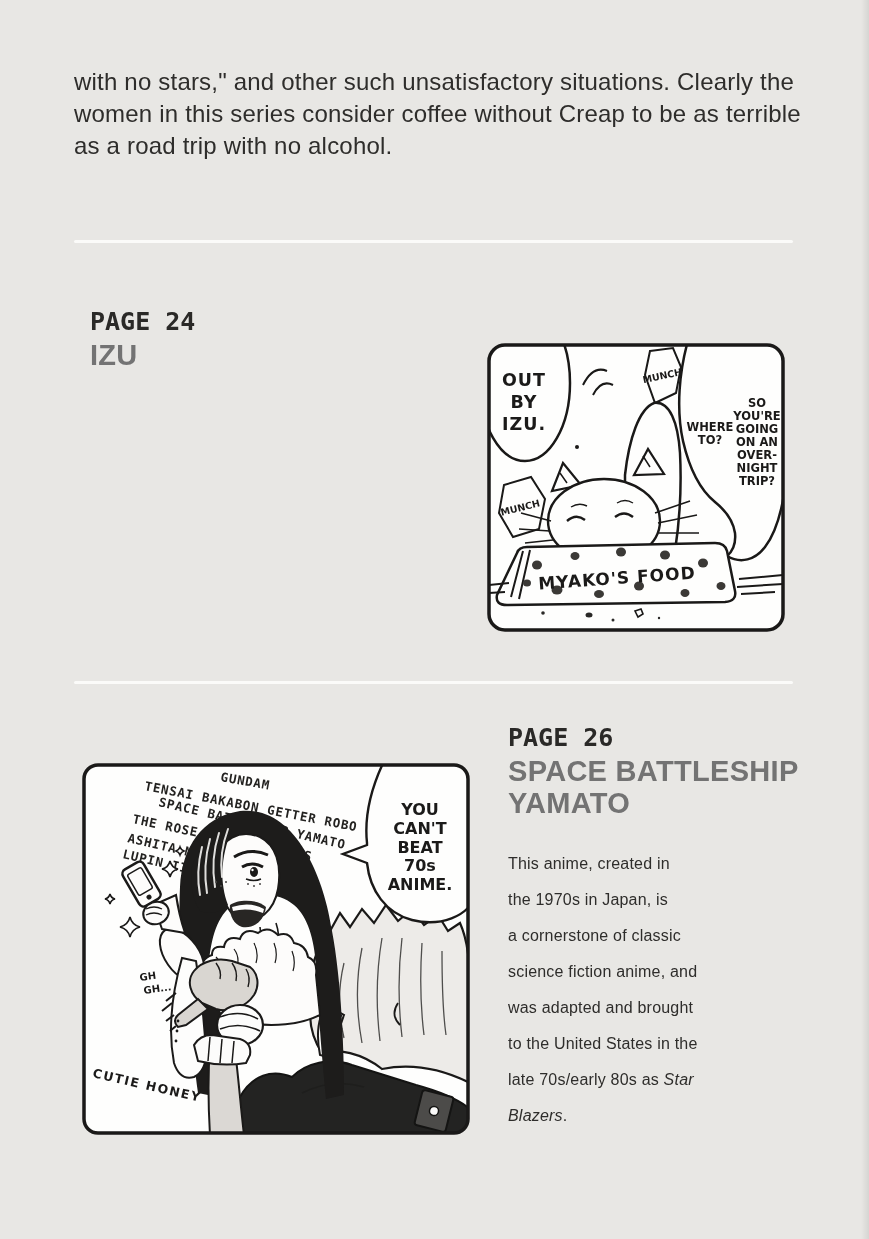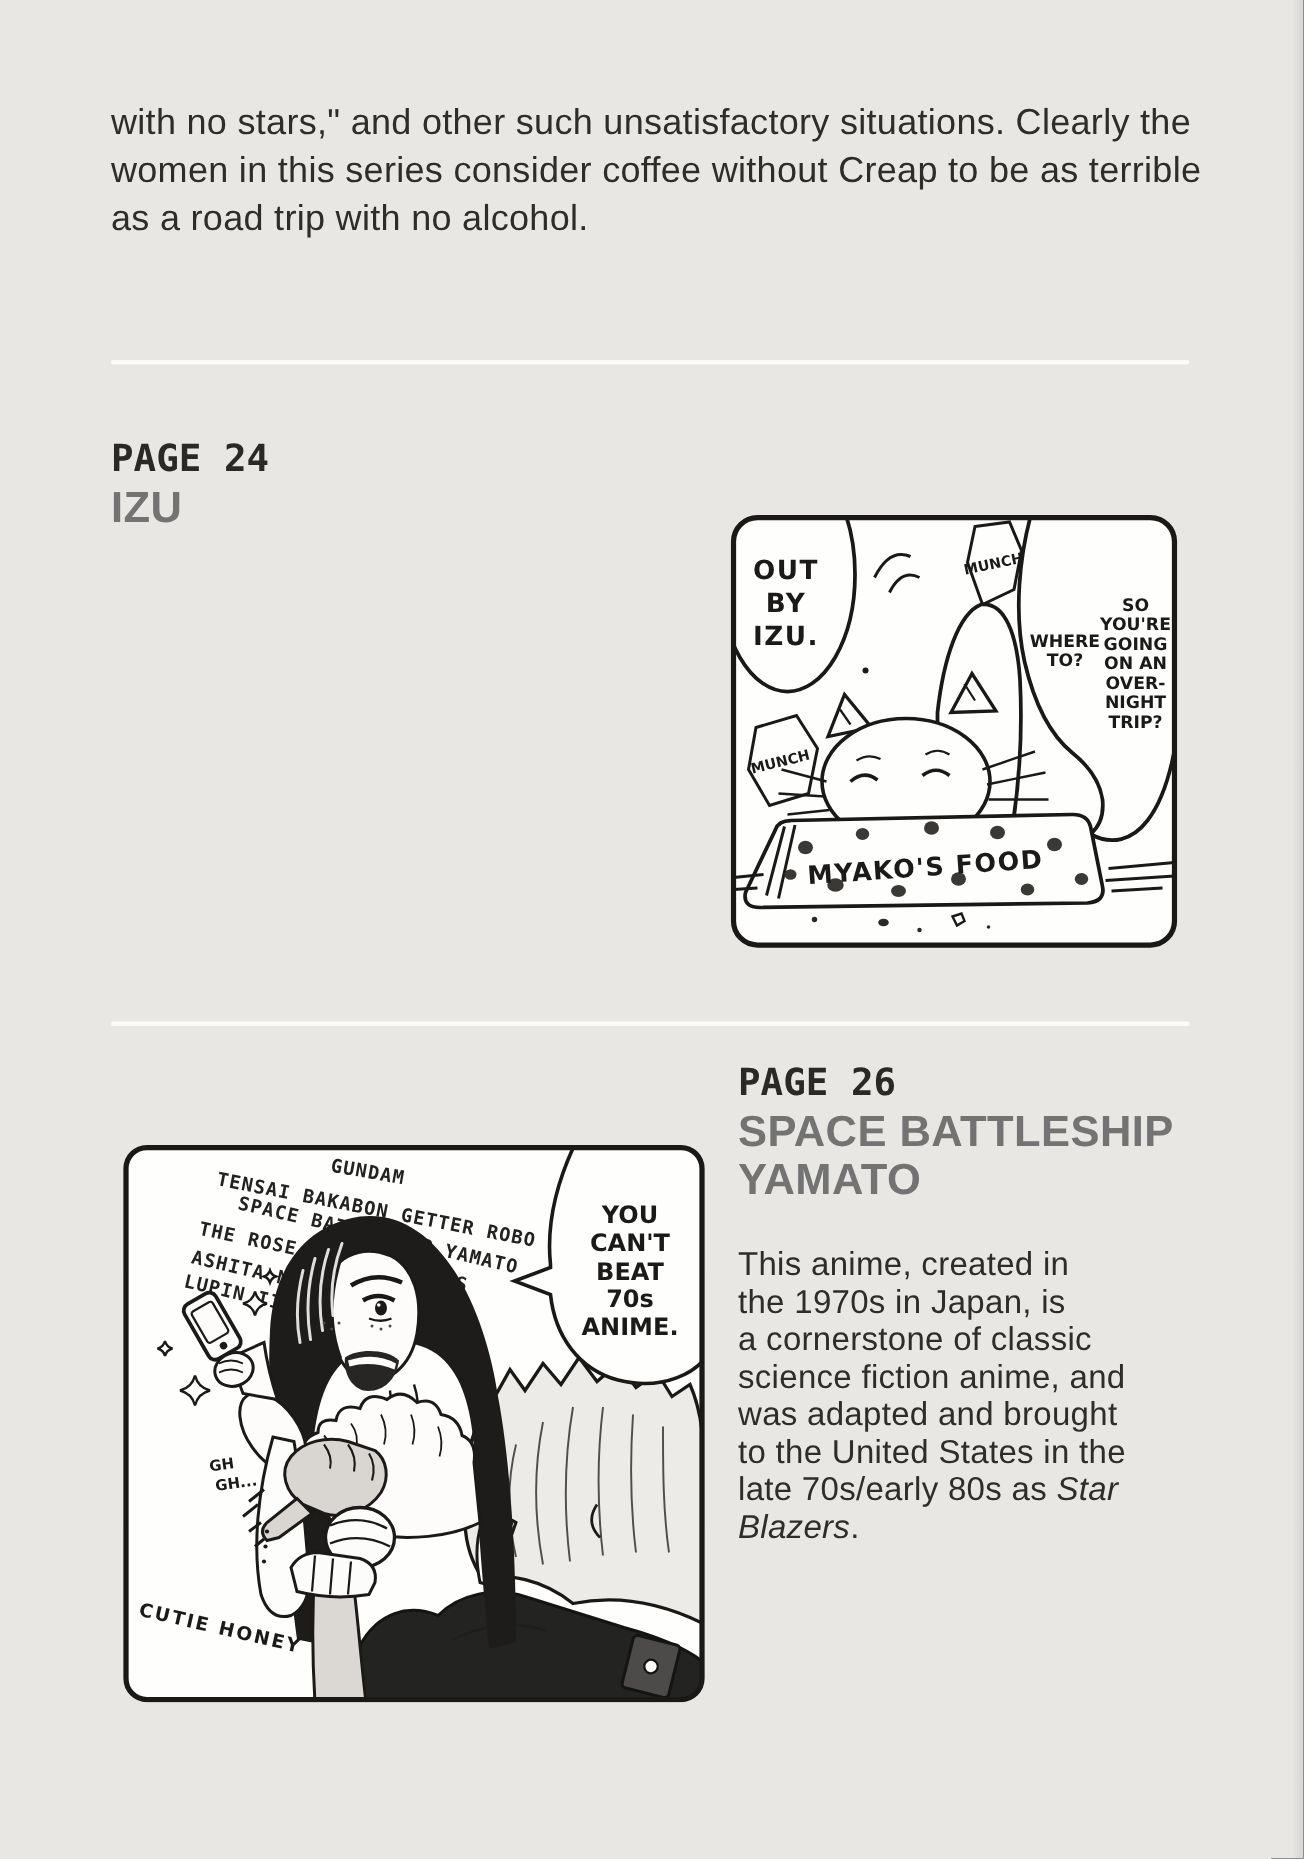--- a/index.html
+++ b/index.html
@@ -5,29 +5,29 @@
   html,body{margin:0;padding:0;background:#4a4a4a;}
   .page{position:relative;width:869px;height:1239px;background:#e8e7e4;overflow:hidden;
         font-family:"Liberation Sans",sans-serif;color:#2e2d2b;}
   .page::after{content:"";position:absolute;right:0;top:0;width:8px;height:100%;
         background:linear-gradient(to right,rgba(0,0,0,0),rgba(0,0,0,.08));pointer-events:none;}
   .pre{white-space:pre-line;}
   .body-text{font-size:24px;line-height:32px;letter-spacing:.2px;margin:0;}
   .intro{position:absolute;left:74px;top:66px;width:740px;}
   .divider{position:absolute;left:74px;width:719px;height:3px;background:#fbfbf9;border-radius:2px;}
   .d1{top:240px;} .d2{top:681px;}
-  section{position:absolute;margin:0;}
+  section{position:absolute;margin:16px;}
   .sec-izu{left:74px;top:292px;width:372px;}
   .sec-yamato{left:492px;top:708px;width:310px;}
   .page-label{font-family:"DejaVu Sans Mono",monospace;font-weight:bold;font-size:25px;
         line-height:27px;letter-spacing:0;color:#2a2927;margin:0 0 4px 0;}
   .sec-title{font-size:29px;line-height:32px;font-weight:800;letter-spacing:.3px;
         color:#737373;margin:0;}
   .sec-izu .sec-body{margin-top:31px;font-size:24px;line-height:30.2px;}
-  .sec-yamato .sec-body{margin-top:27px;font-size:22px;line-height:25px;}
+  .sec-yamato .sec-body{margin-top:27px;font-size:16px;line-height:36px;}
   .panel{position:absolute;}
   .panel svg{display:block;width:100%;height:100%;}
   .panel-izu{left:487px;top:343px;width:298px;height:289px;}
   .panel-yamato{left:82px;top:763px;width:388px;height:372px;}
   
   text{font-family:"DejaVu Sans",sans-serif;fill:#1b1a19;}
   .ct{font-weight:bold;}
   .mid{text-anchor:middle;}
   .bgtitle{font-family:"DejaVu Sans Mono",monospace;font-weight:bold;font-size:12.5px;
         letter-spacing:.8px;fill:#232220;}

